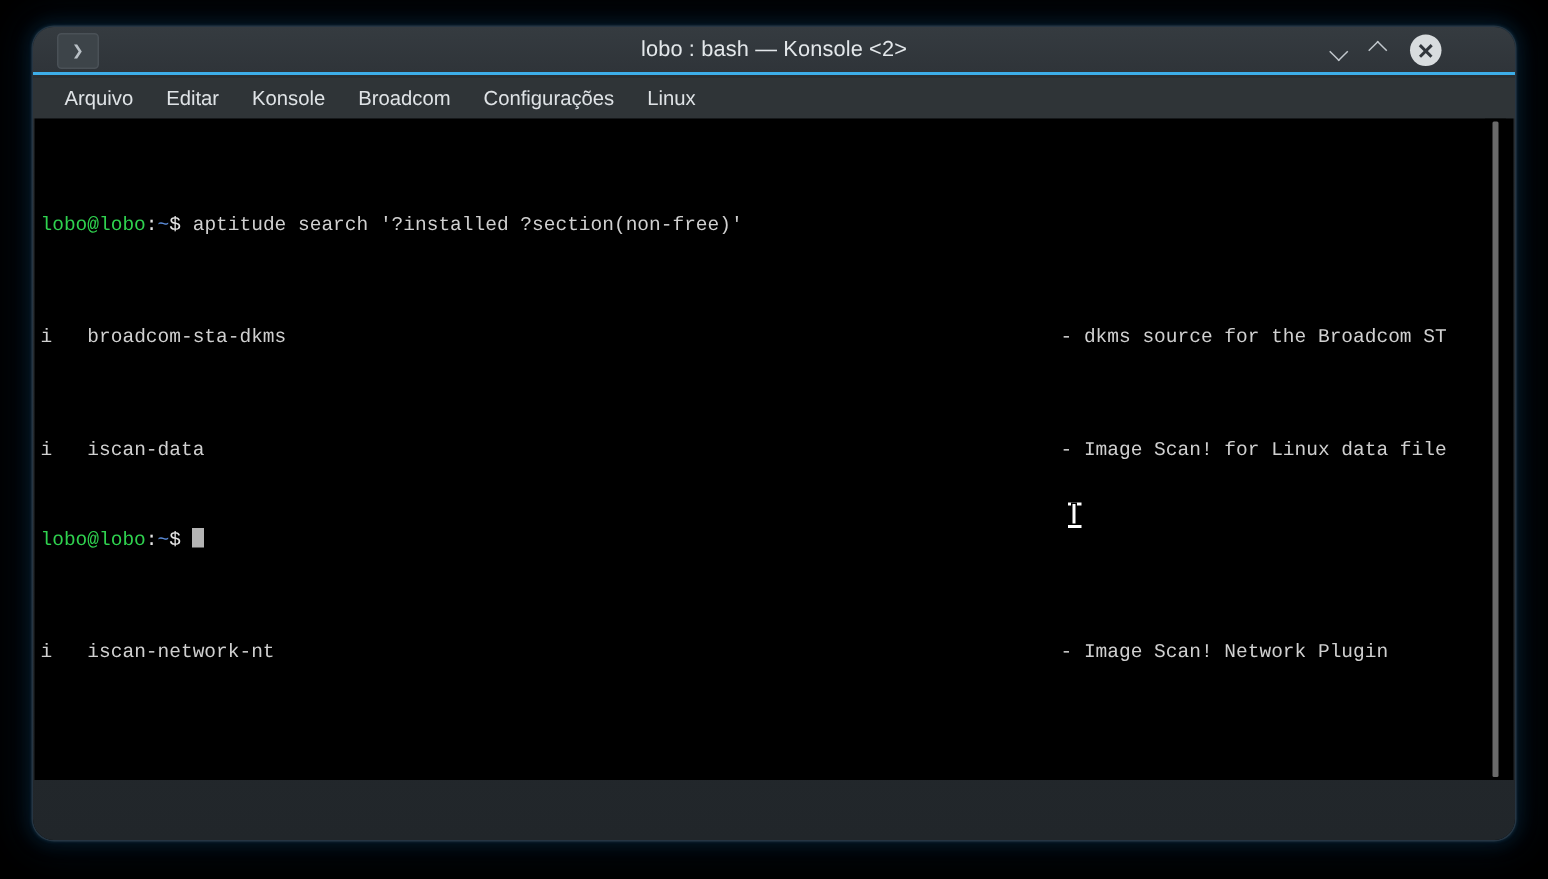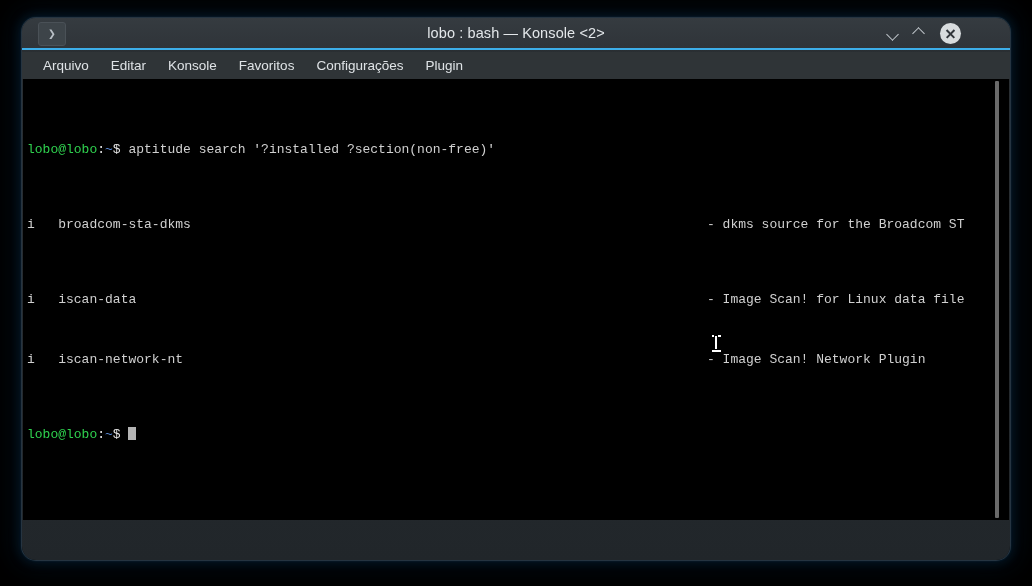--- a/index.html
+++ b/index.html
@@ -271,42 +271,42 @@
       </div>
       <div class="win-btn" id="btn-close">
         <span id="close-circle"></span>
       </div>
     </div>
 
     <div id="menubar">
       <div class="menu-item">Arquivo</div>
       <div class="menu-item">Editar</div>
       <div class="menu-item">Konsole</div>
-      <div class="menu-item">Favoritos</div>
+      <div class="menu-item">Broadcom</div>
       <div class="menu-item">Configurações</div>
-      <div class="menu-item">Plugin</div>
+      <div class="menu-item">Linux</div>
     </div>
 
     <div id="terminal-wrap">
 
       <div id="terminal">
 
         
         <div class="tline"><span class="c-green">lobo@lobo</span><span class="c-white">:</span><span class="c-blue">~</span><span class="c-white">$ </span><span class="c-grey">aptitude search '?installed ?section(non-free)'</span></div>
 
         
         <div class="tline"><span class="c-grey">i</span><span class="c-grey">   </span><span class="c-grey">broadcom-sta-dkms</span><span class="desc c-grey">- dkms source for the Broadcom ST</span></div>
 
 
         <div class="tline"><span class="c-grey">i</span><span class="c-grey">   </span><span class="c-grey">iscan-data</span><span class="desc c-grey">- Image Scan! for Linux data file</span></div>
 
+        <div class="tline"><span class="c-green">lobo@lobo</span><span class="c-white">:</span><span class="c-blue">~</span><span class="c-white">$ </span><span class="cursor-block"></span></div>
+
+        
         <div class="tline"><span class="c-grey">i</span><span class="c-grey">   </span><span class="c-grey">iscan-network-nt</span><span class="desc c-grey">- Image Scan! Network Plugin</span></div>
-
-        
-        <div class="tline"><span class="c-green">lobo@lobo</span><span class="c-white">:</span><span class="c-blue">~</span><span class="c-white">$ </span><span class="cursor-block"></span></div>
 
       </div>
 
       <div id="term-scrollbar">
         <div id="term-scroll-thumb"></div>
       </div>
 
       <div id="mouse-cursor">
         <span class="ib-top"></span>
         <span class="ib-stem"></span>

